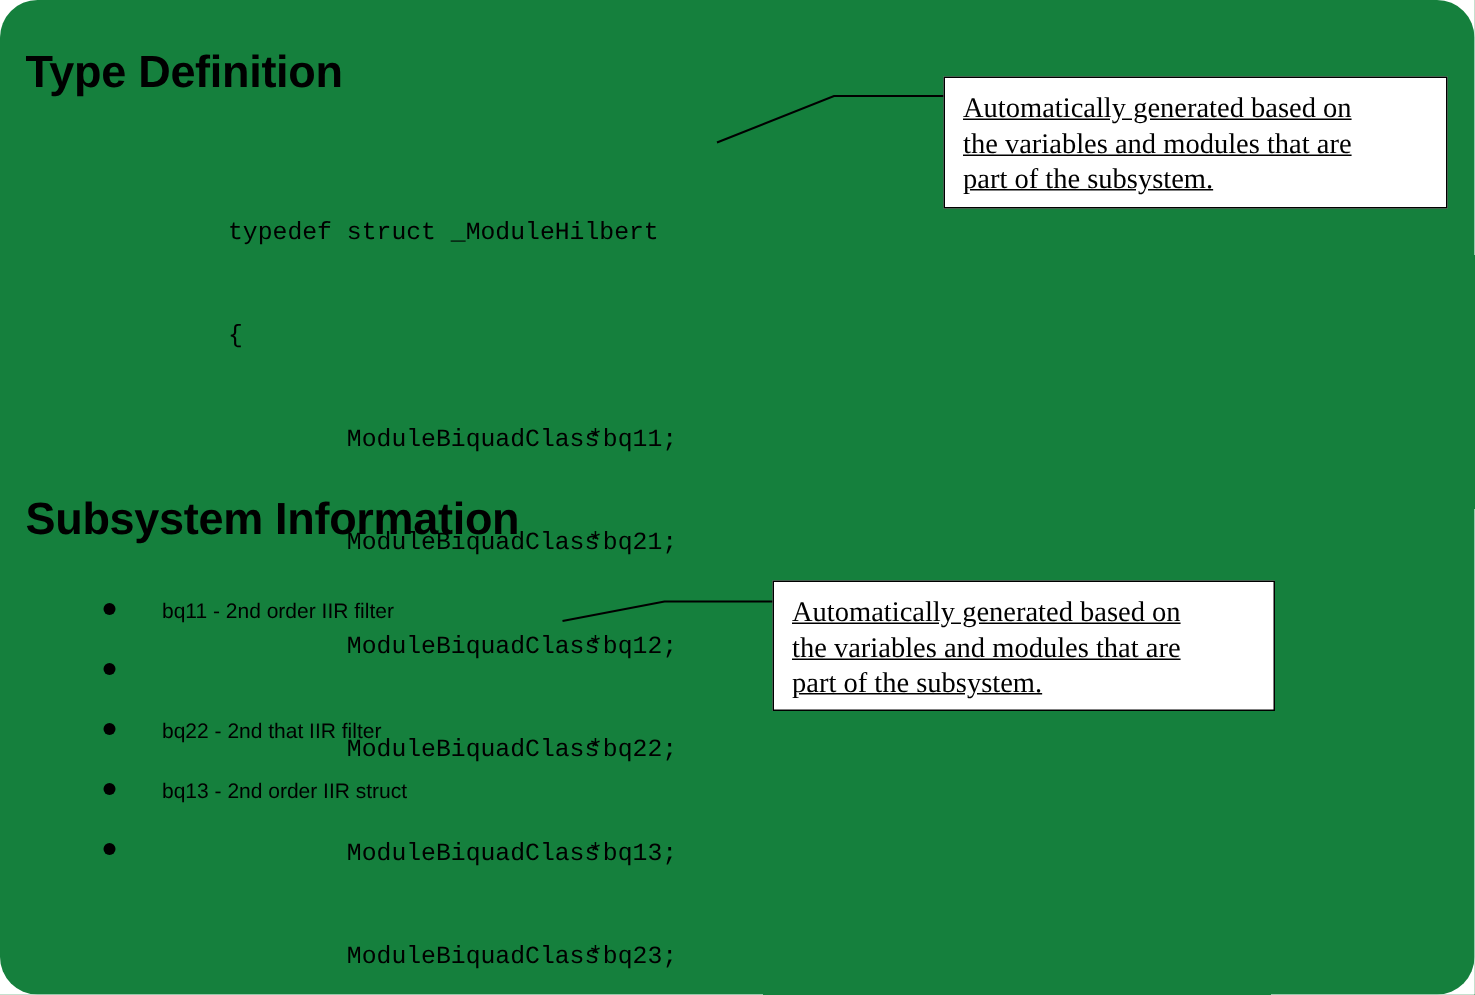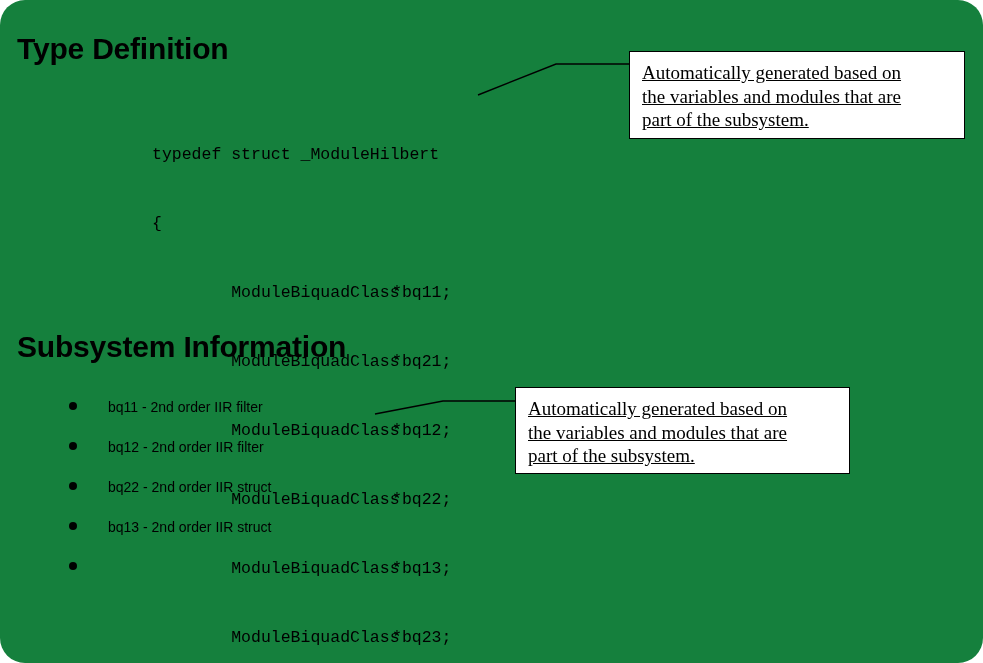--- a/index.html
+++ b/index.html
@@ -121,25 +121,24 @@
 
   <div id="heading-subsystem-info" class="section-heading">Subsystem Information</div>
 
   <ul id="bullet-list">
     <li>
       <span class="bullet-marker"></span>
       <span>bq11 - 2nd order IIR filter</span>
     </li>
     <li>
       <span class="bullet-marker"></span>
-      <span>bq12 - 2nd order IIR filter</span>
     </li>
     <li>
       <span class="bullet-marker"></span>
-      <span>bq22 - 2nd order IIR struct</span>
+      <span>bq22 - 2nd that IIR filter</span>
     </li>
     <li>
       <span class="bullet-marker"></span>
       <span>bq13 - 2nd order IIR struct</span>
     </li>
     <li>
       <span class="bullet-marker"></span>
     </li>
   </ul>
 

